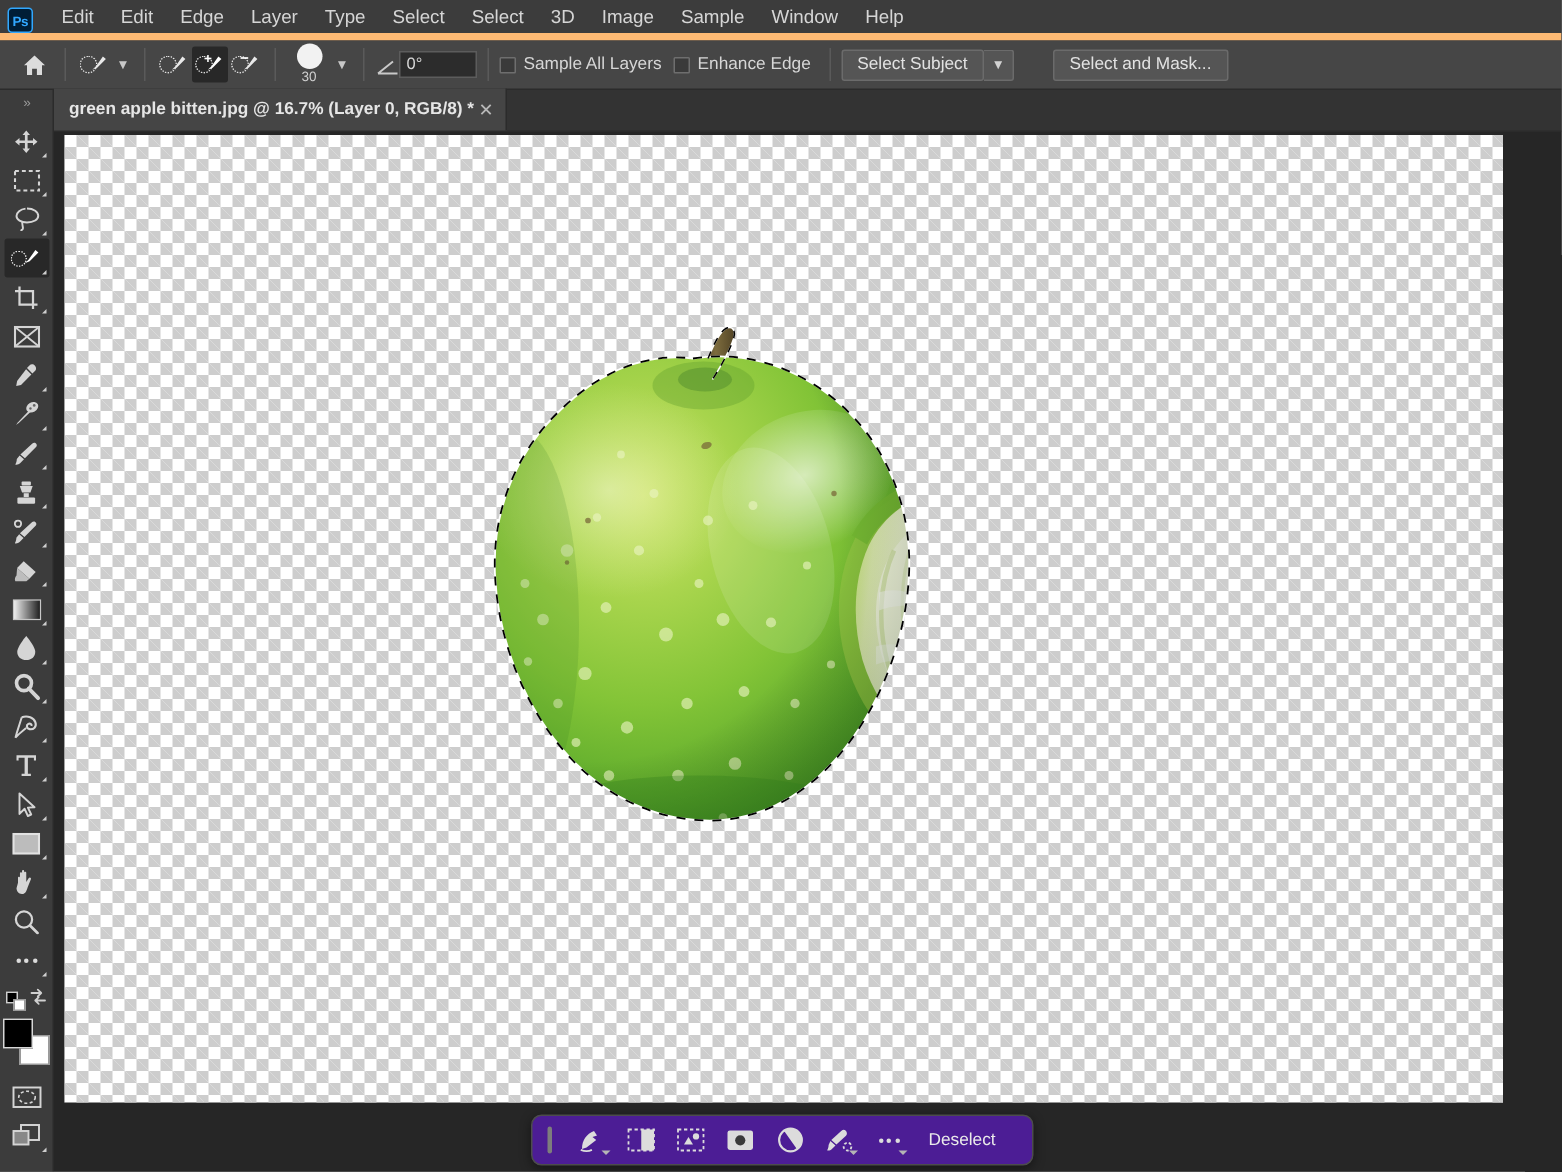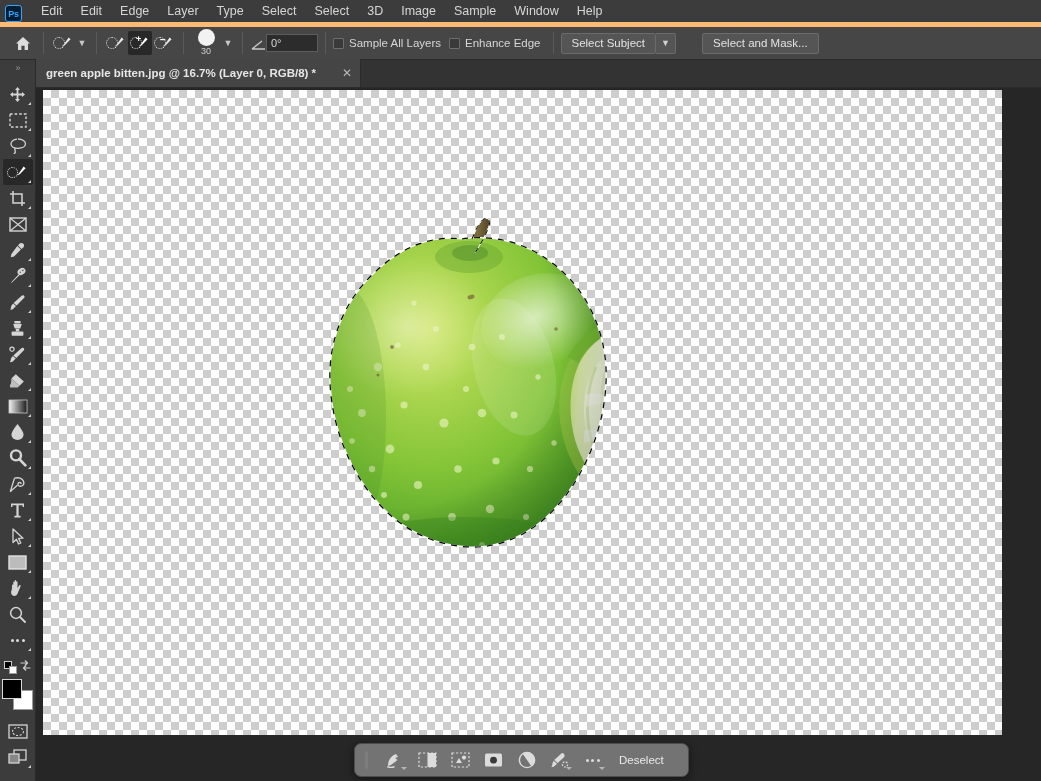--- a/index.html
+++ b/index.html
@@ -106,21 +106,21 @@
   }
 
   
   #tabbar {
     position:absolute; left:36px; top:60px; width:1005px; height:28px;
     background:#333333; display:flex; align-items:flex-end;
     border-bottom:1px solid #2b2b2b;
   }
   #doc-tab {
     height:28px; background:#454545; display:flex; align-items:center;
-    padding:0 8px 0 10px; gap:26px; border-right:1px solid #2b2b2b;
+    padding:0 8px 0 10px; gap:3px; border-right:1px solid #2b2b2b;
   }
   #doc-tab-title {
     color:#e6e6e6; font-size:11.5px; font-weight:bold; white-space:nowrap;
   }
   #doc-tab-close { color:#b8b8b8; font-size:12px; line-height:10px; }
 
   
   #toolspanel {
     position:absolute; left:0; top:60px; width:36px; height:721px;
     background:#3c3c3c; border-right:1px solid #2b2b2b;
@@ -185,21 +185,21 @@
   #apple-wrap {
     position:absolute; left:243px; top:127px; width:352px; height:350px;
   }
   #apple-svg { display:block; width:352px; height:350px; }
   @keyframes ants { to { stroke-dashoffset:-12; } }
   .marching { animation: ants 0.9s linear infinite; }
 
   
   #taskbar {
     position:absolute; left:354px; top:743px; width:335px; height:34px;
-    background:#737373; border:1px solid #4c4c4c; border-radius:7px;
+    background:#4c1d95; border:1px solid #4c4c4c; border-radius:7px;
     display:flex; align-items:center; padding:0 10px; gap:2px;
     box-shadow:0 2px 8px rgba(0,0,0,0.45);
   }
   #tb-grip { width:3px; height:18px; background:#7d7d7d; border-radius:2px;
     margin-right:9px; }
   .tb-btn {
     width:31px; height:26px; display:flex; align-items:center;
     justify-content:center; border-radius:3px; position:relative;
     color:#dcdcdc;
   }

